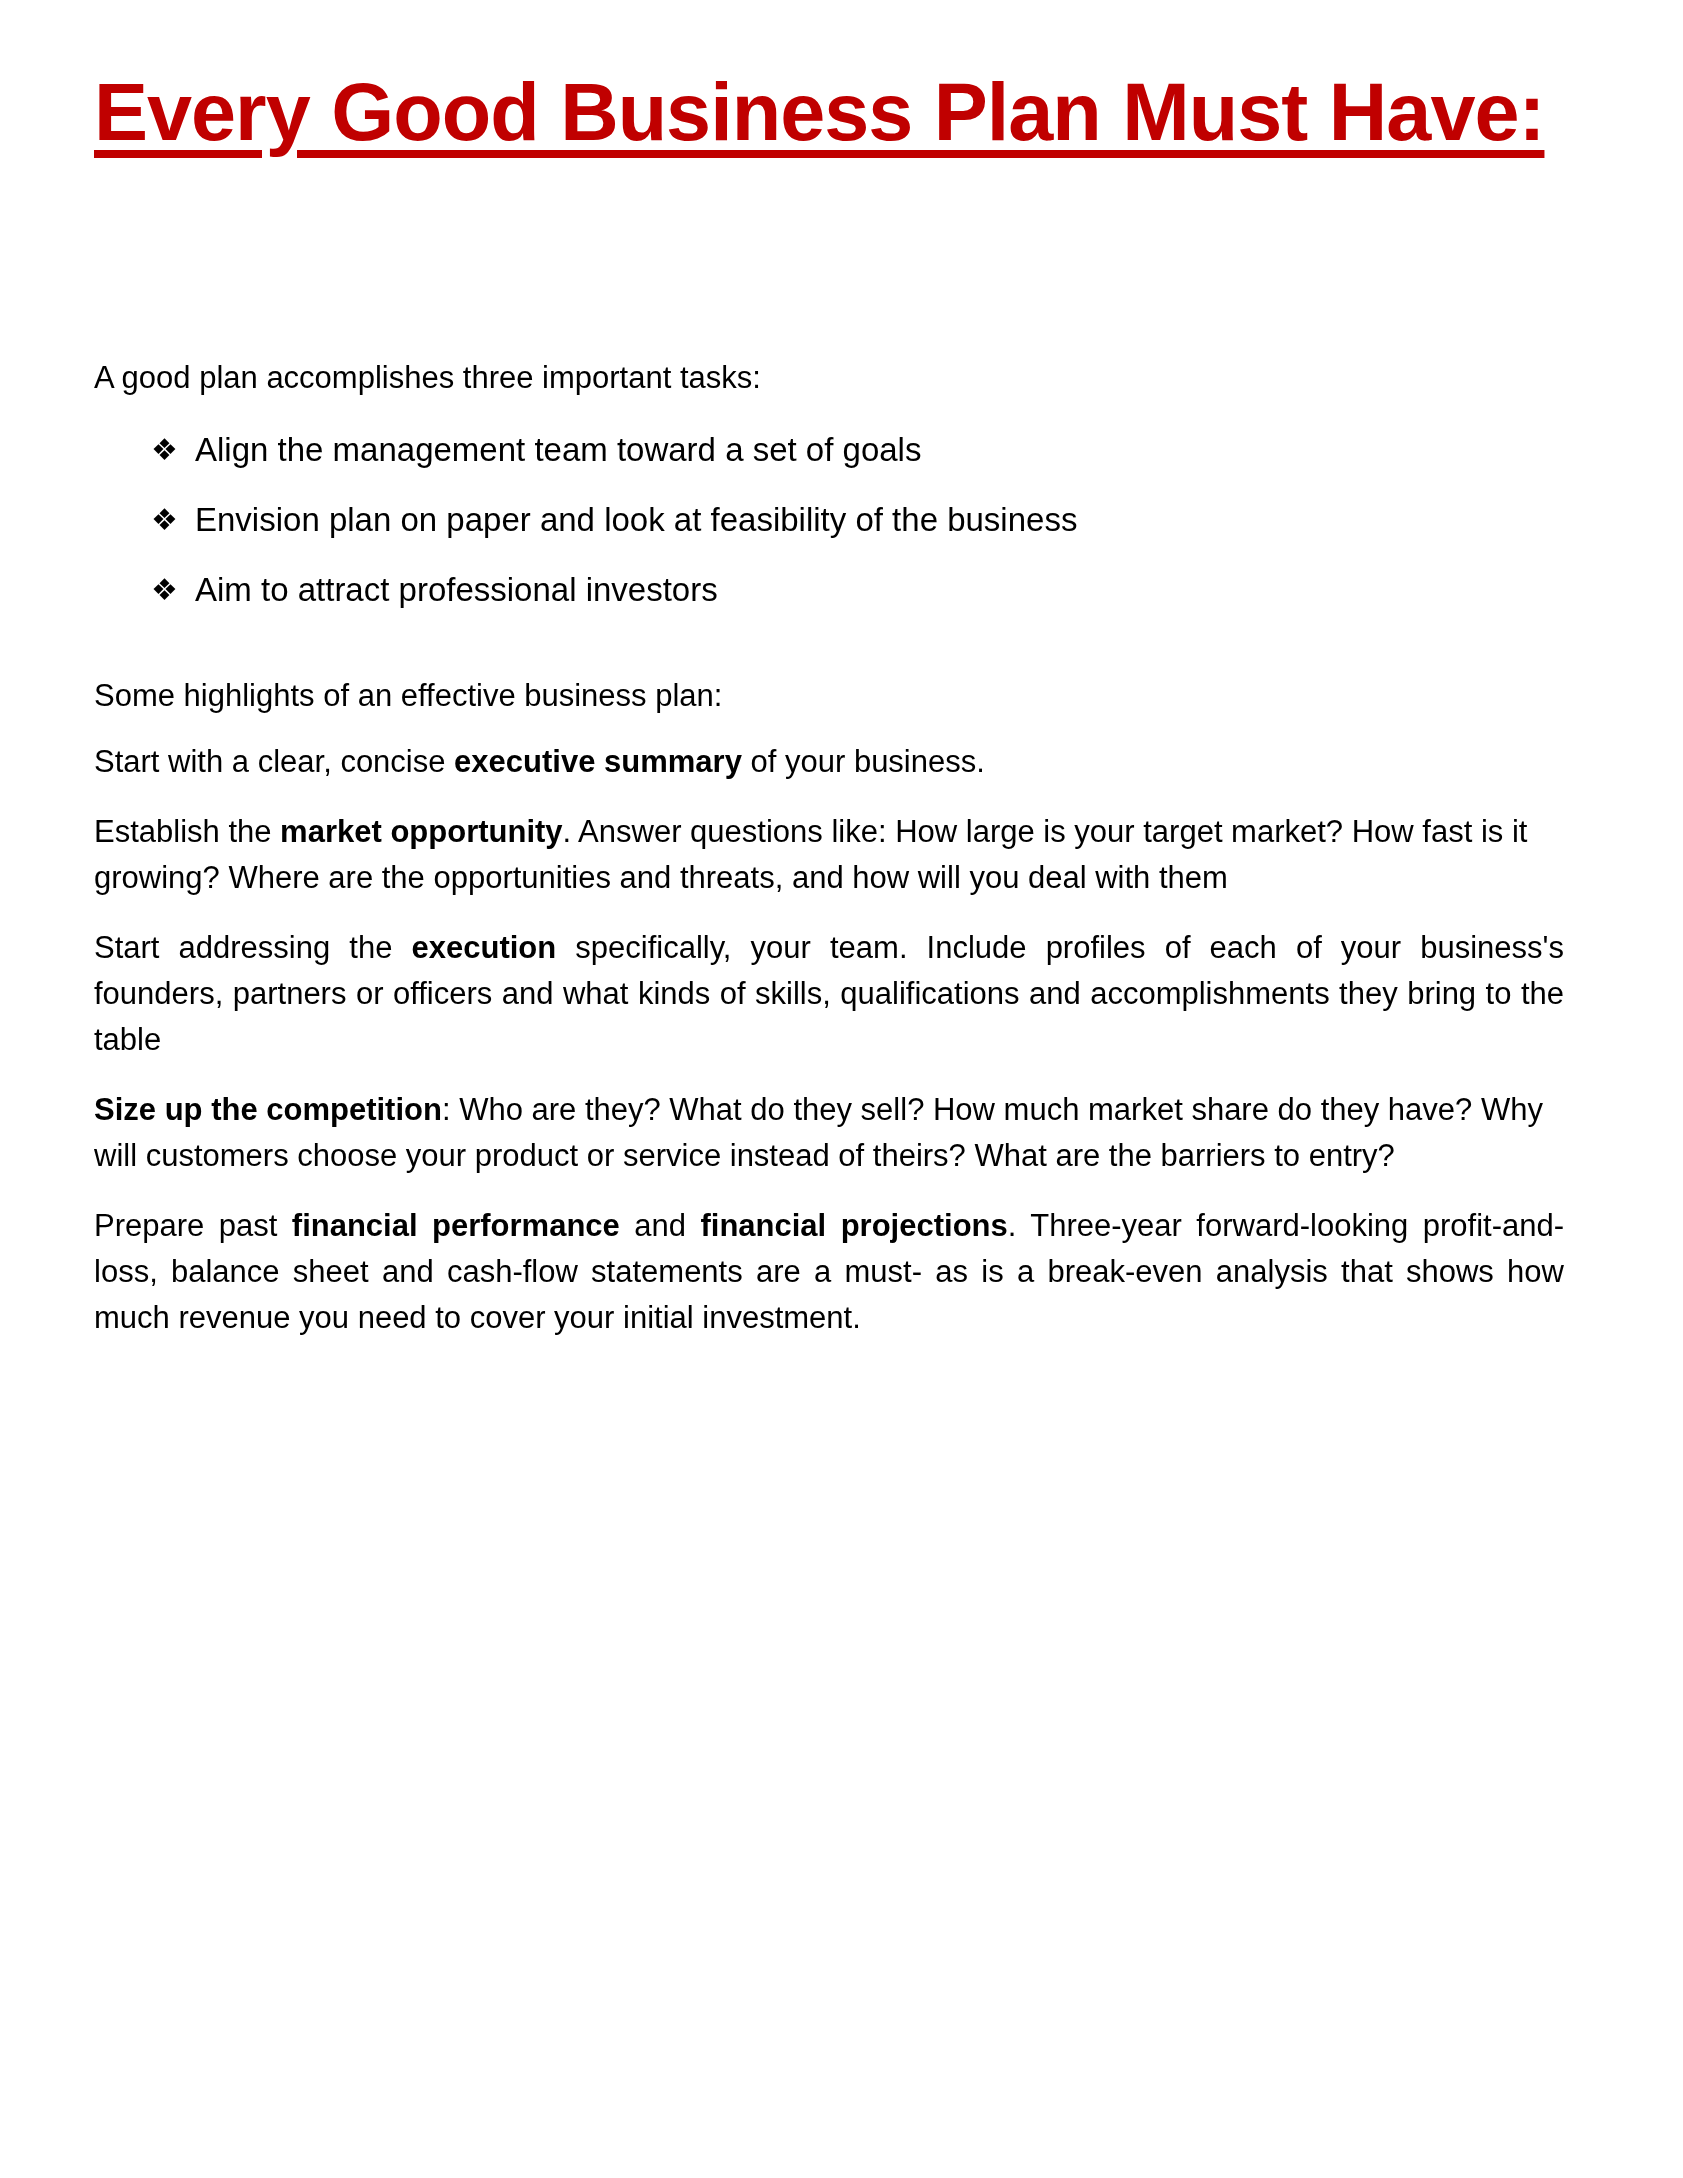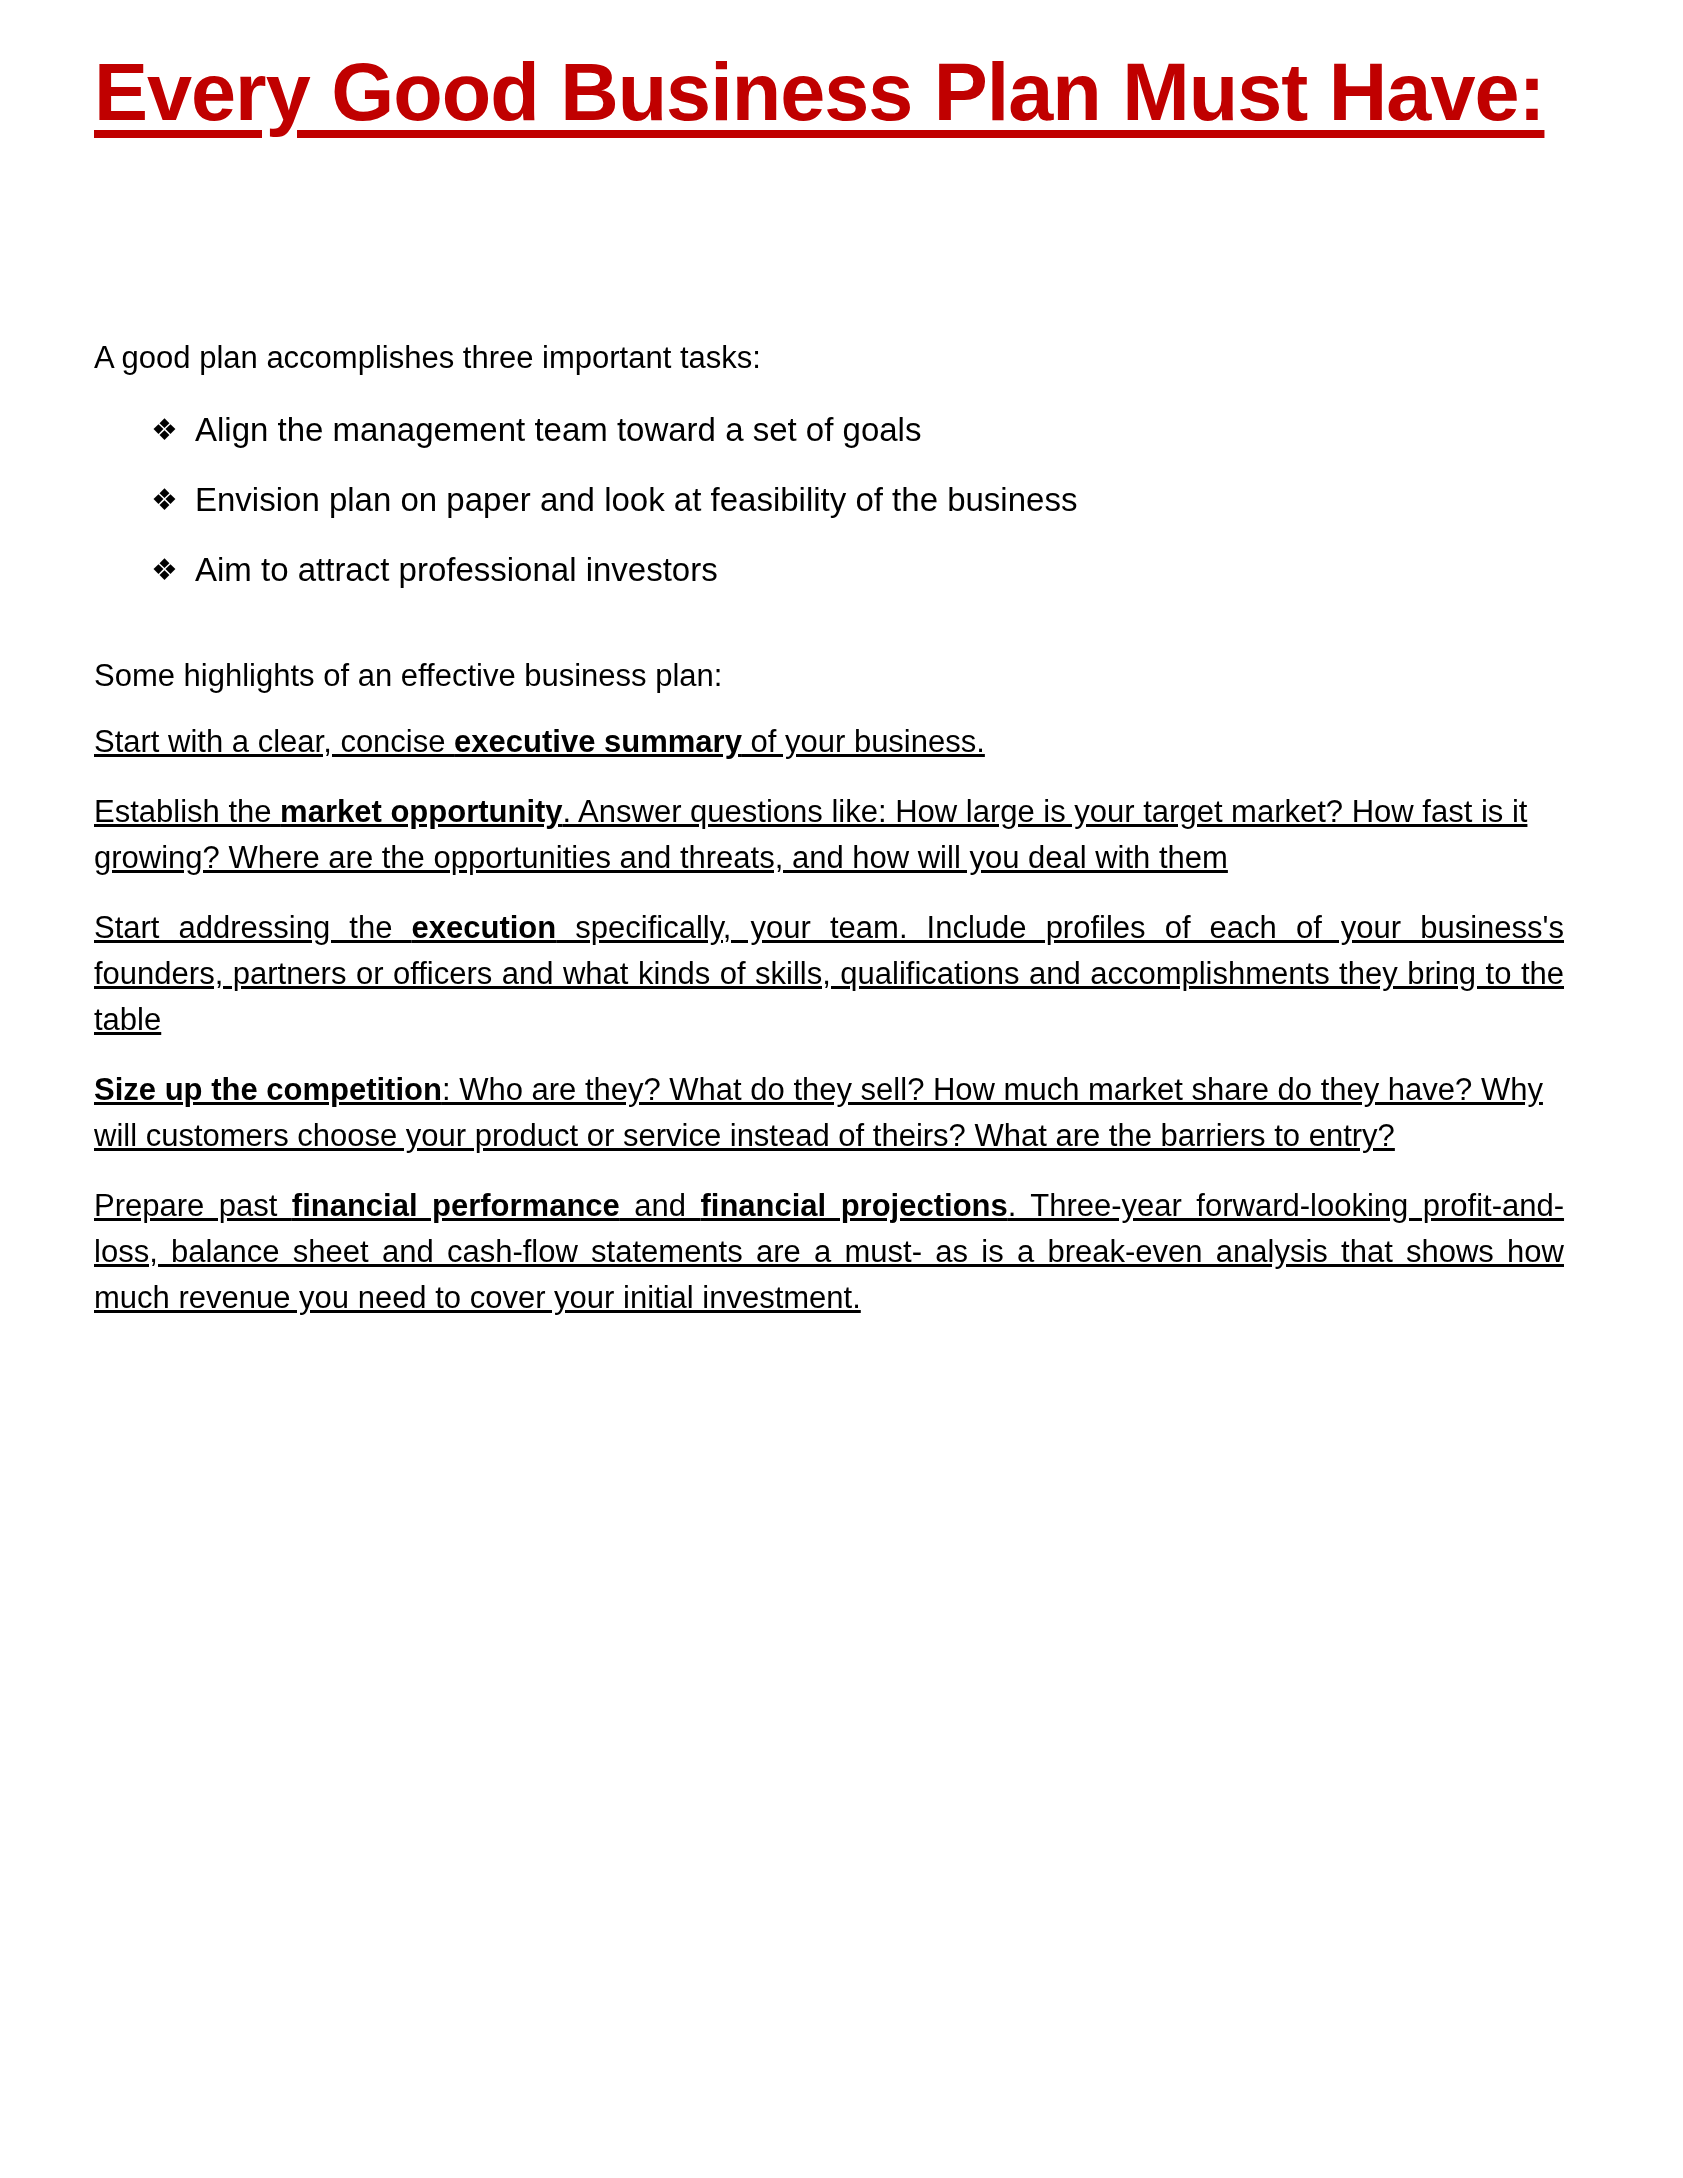--- a/index.html
+++ b/index.html
@@ -5,21 +5,21 @@
   html, body { margin: 0; padding: 0; }
   body {
     width: 1683px; height: 2178px;
     background: #ffffff;
     color: #000000;
     font-family: "Liberation Sans", "DejaVu Sans", sans-serif;
   }
   .page {
     box-sizing: border-box;
     width: 1683px; height: 2178px;
-    padding: 48px 119px 0 94px;
+    padding: 68px 119px 0 94px;
     overflow: hidden;
   }
   .title {
     margin: 0 0 198px 0;
     font-size: 81px;
     font-weight: bold;
     line-height: 1.1;
     letter-spacing: -1px;
     white-space: nowrap;
     text-decoration: underline;
@@ -40,21 +40,21 @@
     margin-bottom: 24px;
   }
   .glyph {
     flex: none;
     width: 44px;
     font-size: 30px;
     line-height: 46px;
   }
   .highlights { margin-top: 60px; }
   .highlights-lead { margin-bottom: 20px; }
-  .para { margin-bottom: 24px; text-decoration: underline; }
+  .para { margin-bottom: 24px; }
   .justify { text-align: justify; }
   b { font-weight: bold; }
 </style>
 </head>
 <body>
 
 <div class="page">
 
   <h1 class="title" style="color: rgb(192, 0, 0);">Every Good Business Plan Must Have:</h1>
 

